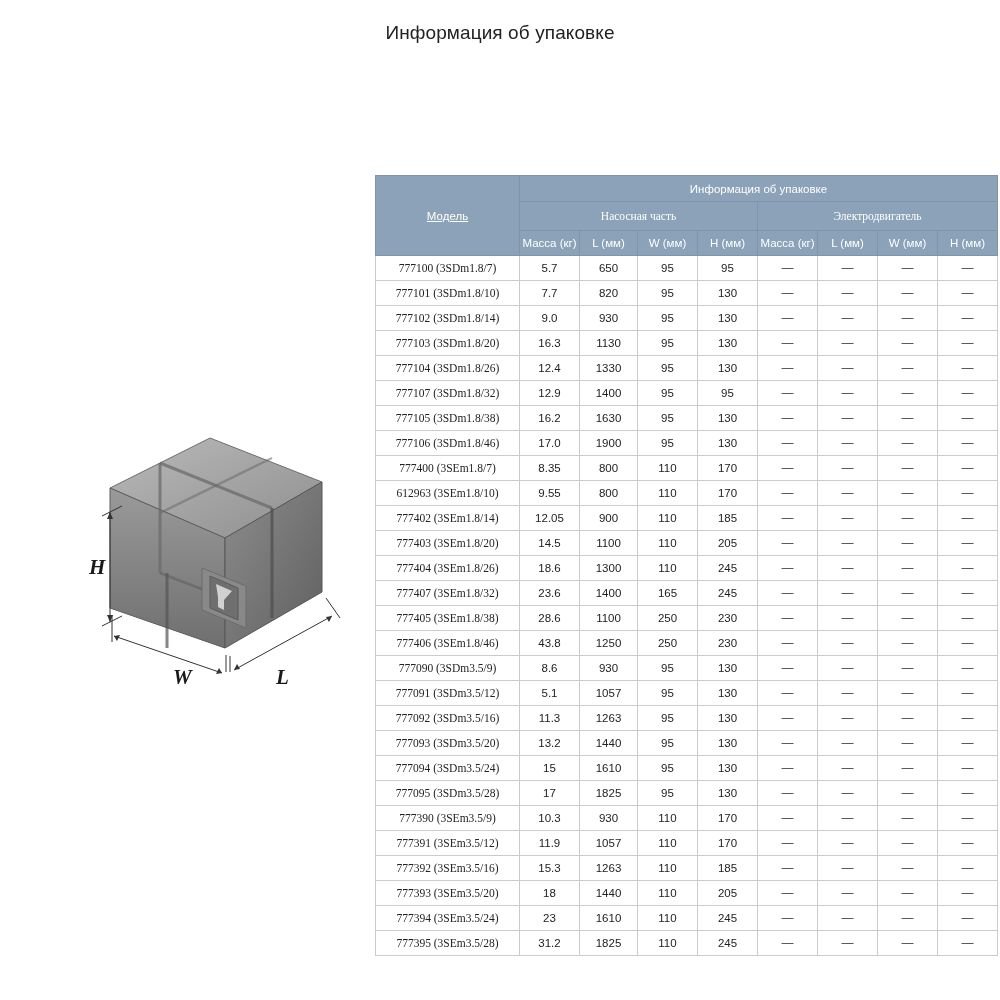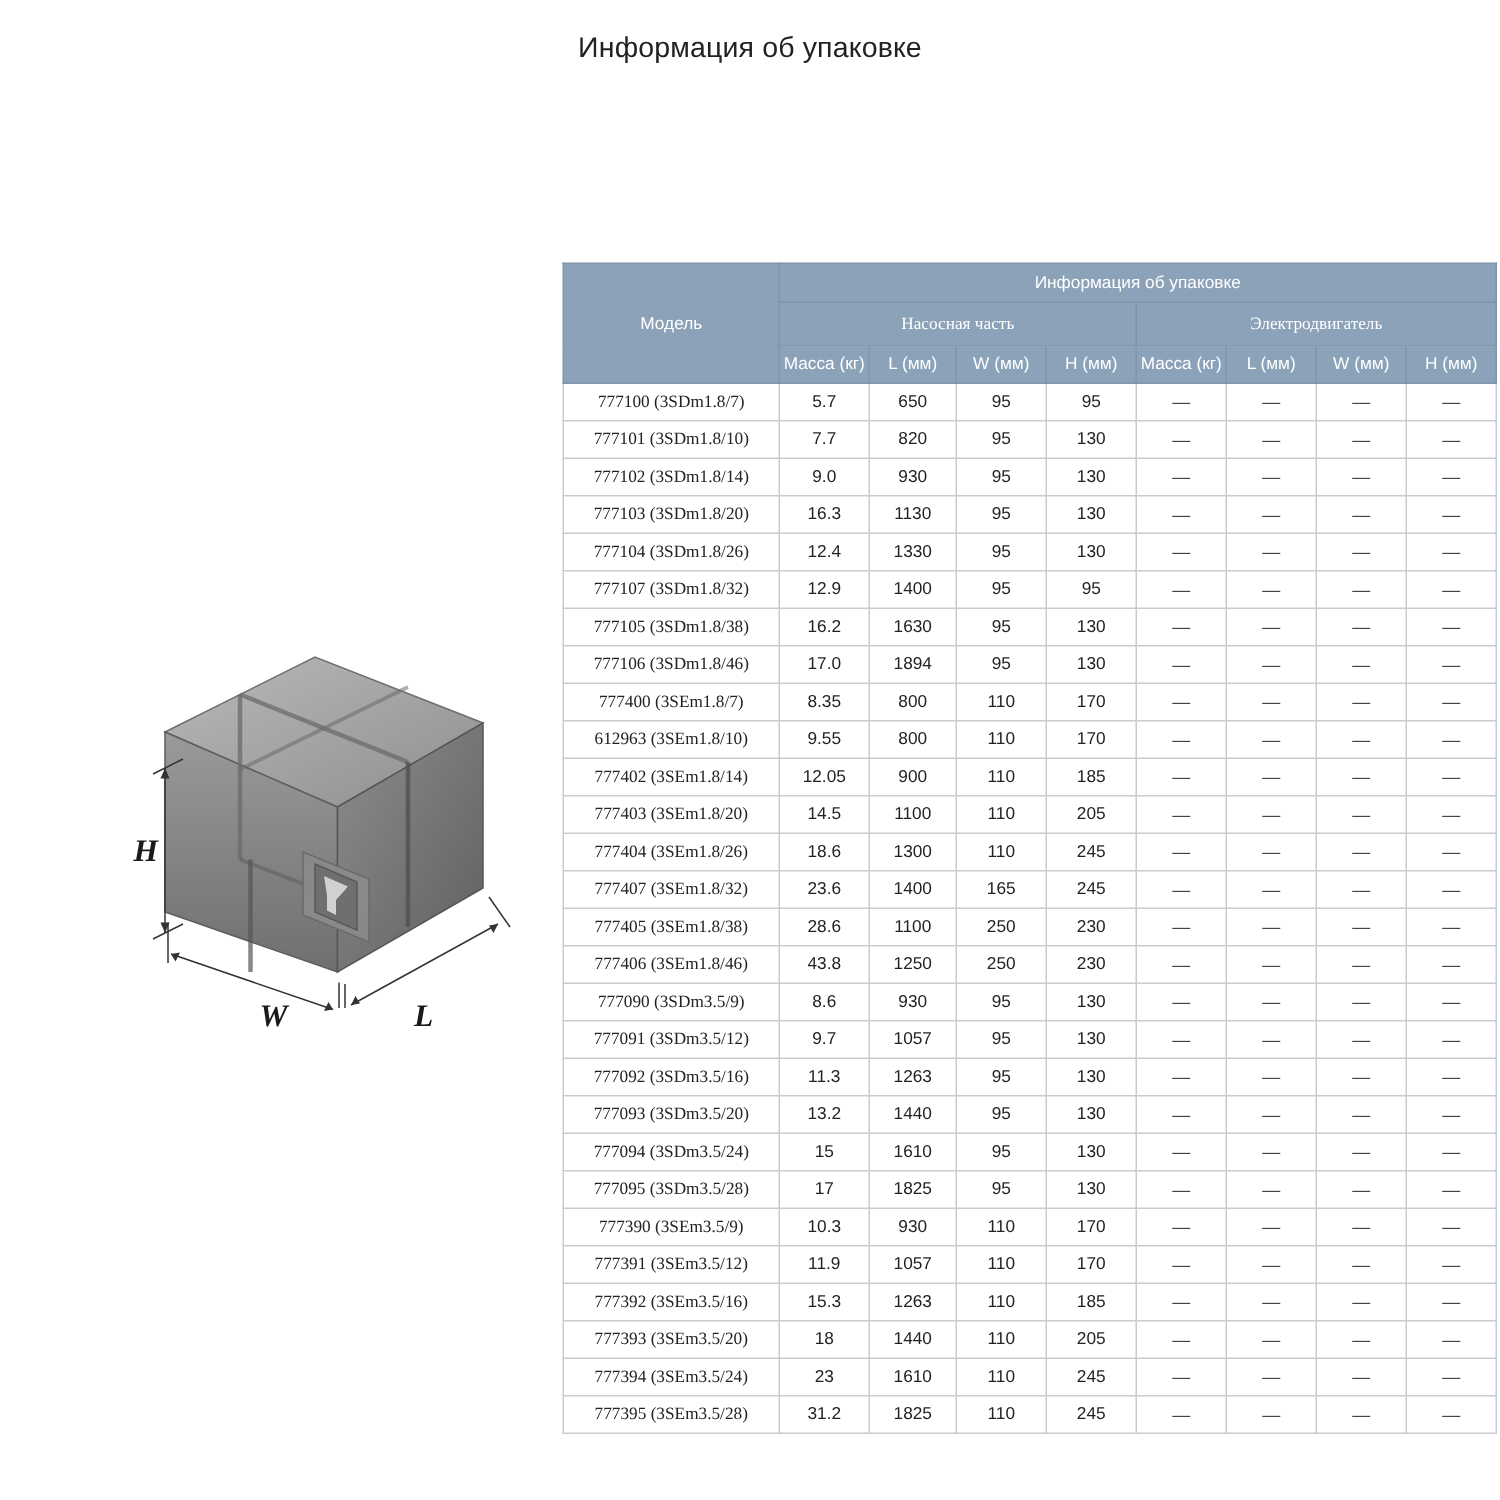--- a/index.html
+++ b/index.html
@@ -53,21 +53,21 @@
   }
   #pack-table thead th {
     background: #8ba2b8;
     color: #ffffff;
     font-size: 11.5px;
     border: 1px solid #7e95ab;
   }
   .hd-main { height: 25px; }
   .hd-grp  { height: 28px; font-family: Liberation Serif, serif; }
   .hd-sub  { height: 24px; font-size: 11px; }
-  .hd-model { width: 143px; }
+  .hd-model { width: 143px; text-decoration: underline; }
   .c-model { width: 143px; text-align: center; font-family: Liberation Serif, serif; }
   .c-num   { width: 59px; }
   .c-num-l { width: 57px; }
   .c-dash  { width: 59px; color: #333; }
   #pack-table tbody tr { height: 25px; }
   #pack-table tbody td { background: #ffffff; }
   .dash { font-size: 12px; color: #444; }
 </style>
 </head>
 <body>
@@ -226,21 +226,21 @@
         <td class="c-num">95</td>
         <td class="c-num">130</td>
         <td class="c-dash dash">—</td>
         <td class="c-dash dash">—</td>
         <td class="c-dash dash">—</td>
         <td class="c-dash dash">—</td>
       </tr>
       <tr>
         <td class="c-model">777106 (3SDm1.8/46)</td>
         <td class="c-num">17.0</td>
-        <td class="c-num-l">1894</td>
+        <td class="c-num-l">1900</td>
         <td class="c-num">95</td>
         <td class="c-num">130</td>
         <td class="c-dash dash">—</td>
         <td class="c-dash dash">—</td>
         <td class="c-dash dash">—</td>
         <td class="c-dash dash">—</td>
       </tr>
       <tr>
         <td class="c-model">777400 (3SEm1.8/7)</td>
         <td class="c-num">8.35</td>
@@ -335,21 +335,21 @@
         <td class="c-num-l">930</td>
         <td class="c-num">95</td>
         <td class="c-num">130</td>
         <td class="c-dash dash">—</td>
         <td class="c-dash dash">—</td>
         <td class="c-dash dash">—</td>
         <td class="c-dash dash">—</td>
       </tr>
       <tr>
         <td class="c-model">777091 (3SDm3.5/12)</td>
-        <td class="c-num">9.7</td>
+        <td class="c-num">5.1</td>
         <td class="c-num-l">1057</td>
         <td class="c-num">95</td>
         <td class="c-num">130</td>
         <td class="c-dash dash">—</td>
         <td class="c-dash dash">—</td>
         <td class="c-dash dash">—</td>
         <td class="c-dash dash">—</td>
       </tr>
       <tr>
         <td class="c-model">777092 (3SDm3.5/16)</td>

